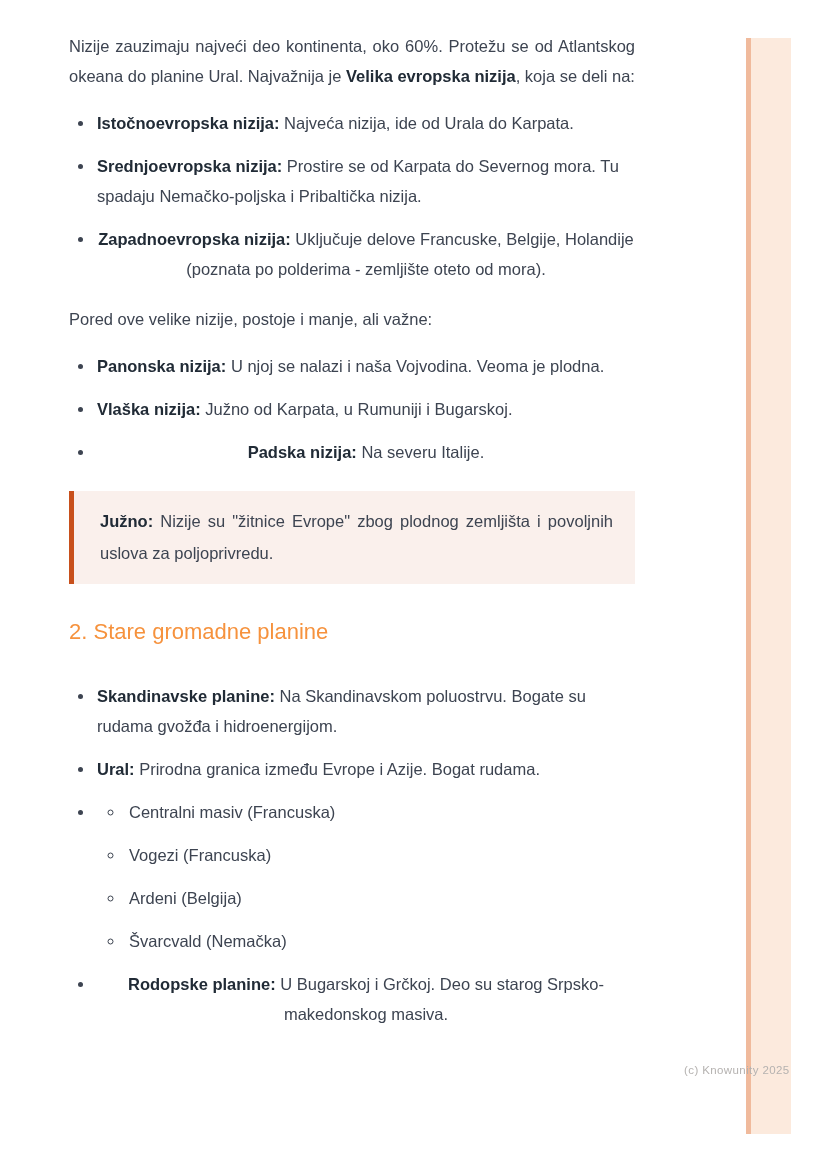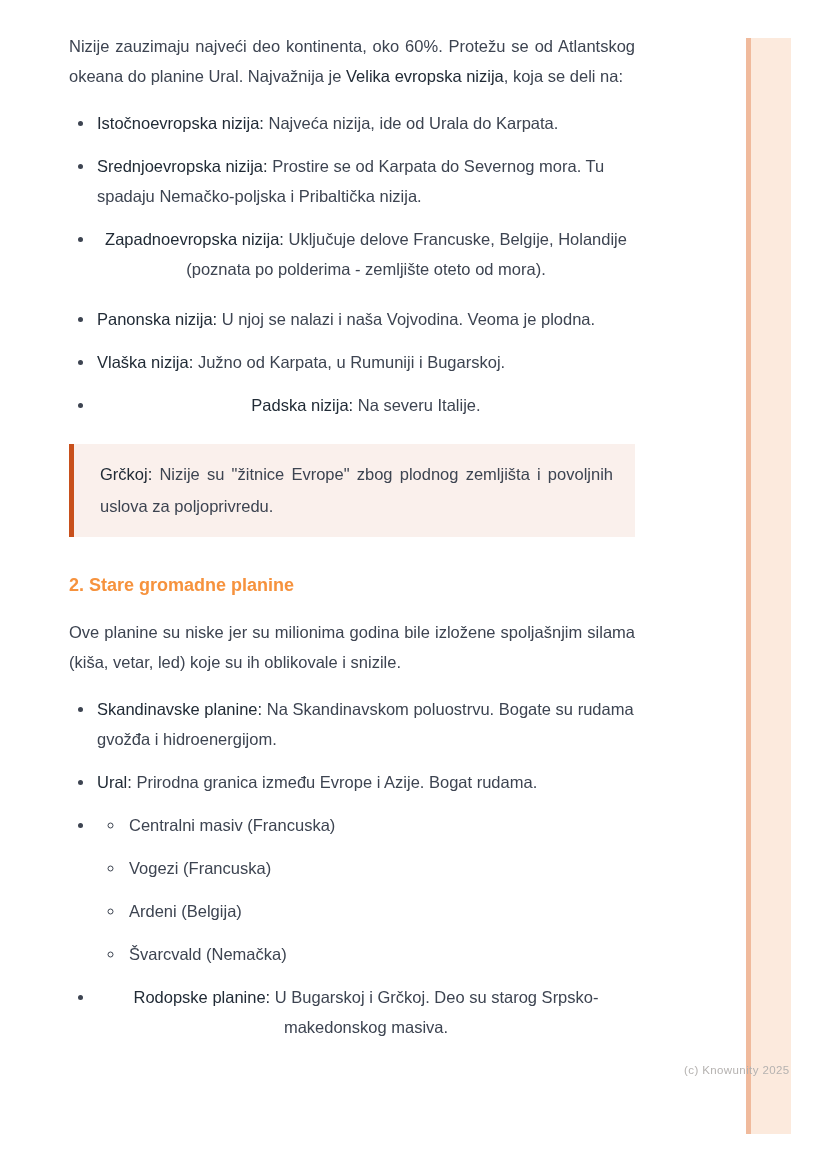--- a/index.html
+++ b/index.html
@@ -22,21 +22,21 @@
   .content{
     position:absolute;
     left:69px;
     top:31px;
     width:566px;
     font-size:16.5px;
     line-height:30px;
   }
   .para{margin:0 0 17px;color:var(--text-regular);}
   .justify{text-align:justify;}
-  strong{color:var(--text-bold);font-weight:400;}
+  strong{color:var(--text-bold);font-weight:700;}
   ul.lvl1{
     list-style:disc;
     margin:4px 0 20px;
     padding-left:26px;
   }
   ul.lvl1 > li{
     margin-bottom:13px;
     padding-left:2px;
   }
   ul.lvl1 > li:last-child{margin-bottom:0;text-align:center;}
@@ -53,24 +53,24 @@
   .callout{
     margin:24px 0 0;
     background:var(--callout-bg);
     border-left:5px solid var(--callout-border);
     padding:14px 22px 15px 26px;
     text-align:justify;
     line-height:32px;
   }
   h2.section-heading{
     color:var(--heading-orange);
-    font-size:18px;
-    font-weight:700;
+    font-size:22px;
+    font-weight:400;
     line-height:26px;
-    margin:35px 0 19px;
+    margin:35px 0 36px;
   }
   .edge-strip{
     position:absolute;
     left:746px;
     top:38px;
     width:45px;
     height:1096px;
     background:var(--strip-fill);
     border-left:5px solid var(--strip-border);
     z-index:1;
@@ -93,32 +93,32 @@
 <div class="content">
 
   <p class="para justify"><span>Nizije zauzimaju najveći deo kontinenta, oko 60%. Protežu se od Atlantskog okeana do planine Ural. Najvažnija je </span><strong>Velika evropska nizija</strong><span>, koja se deli na:</span></p>
 
   <ul class="lvl1">
     <li><strong>Istočnoevropska nizija:</strong><span> Najveća nizija, ide od Urala do Karpata.</span></li>
     <li><strong>Srednjoevropska nizija:</strong><span> Prostire se od Karpata do Severnog mora. Tu spadaju Nemačko-poljska i Pribaltička nizija.</span></li>
     <li><strong>Zapadnoevropska nizija:</strong><span> Uključuje delove Francuske, Belgije, Holandije (poznata po polderima - zemljište oteto od mora).</span></li>
   </ul>
 
+  <p class="para">Pored ove velike nizije, postoje i manje, ali važne:</p>
 
   <ul class="lvl1">
     <li><strong>Panonska nizija:</strong><span> U njoj se nalazi i naša Vojvodina. Veoma je plodna.</span></li>
     <li><strong>Vlaška nizija:</strong><span> Južno od Karpata, u Rumuniji i Bugarskoj.</span></li>
     <li><strong>Padska nizija:</strong><span> Na severu Italije.</span></li>
   </ul>
 
-  <div class="callout"><strong>Grčkoj:</strong><span> Nizije su "žitnice Evrope" zbog plodnog zemljišta i povoljnih uslova za poljoprivredu.</span></div>
+  <div class="callout"><strong>Južno:</strong><span> Nizije su "žitnice Evrope" zbog plodnog zemljišta i povoljnih uslova za poljoprivredu.</span></div>
 
   <h2 class="section-heading">2. Stare gromadne planine</h2>
 
-  <p class="para justify">Ove planine su niske jer su milionima godina bile izložene spoljašnjim silama (kiša, vetar, led) koje su ih oblikovale i snizile.</p>
 
 
   <ul class="lvl1">
     <li><strong>Skandinavske planine:</strong><span> Na Skandinavskom poluostrvu. Bogate su rudama gvožđa i hidroenergijom.</span></li>
     <li><strong>Ural:</strong><span> Prirodna granica između Evrope i Azije. Bogat rudama.</span></li>
     <li>
       <ul class="lvl2">
         <li>Centralni masiv (Francuska)</li>
         <li>Vogezi (Francuska)</li>
         <li>Ardeni (Belgija)</li>

